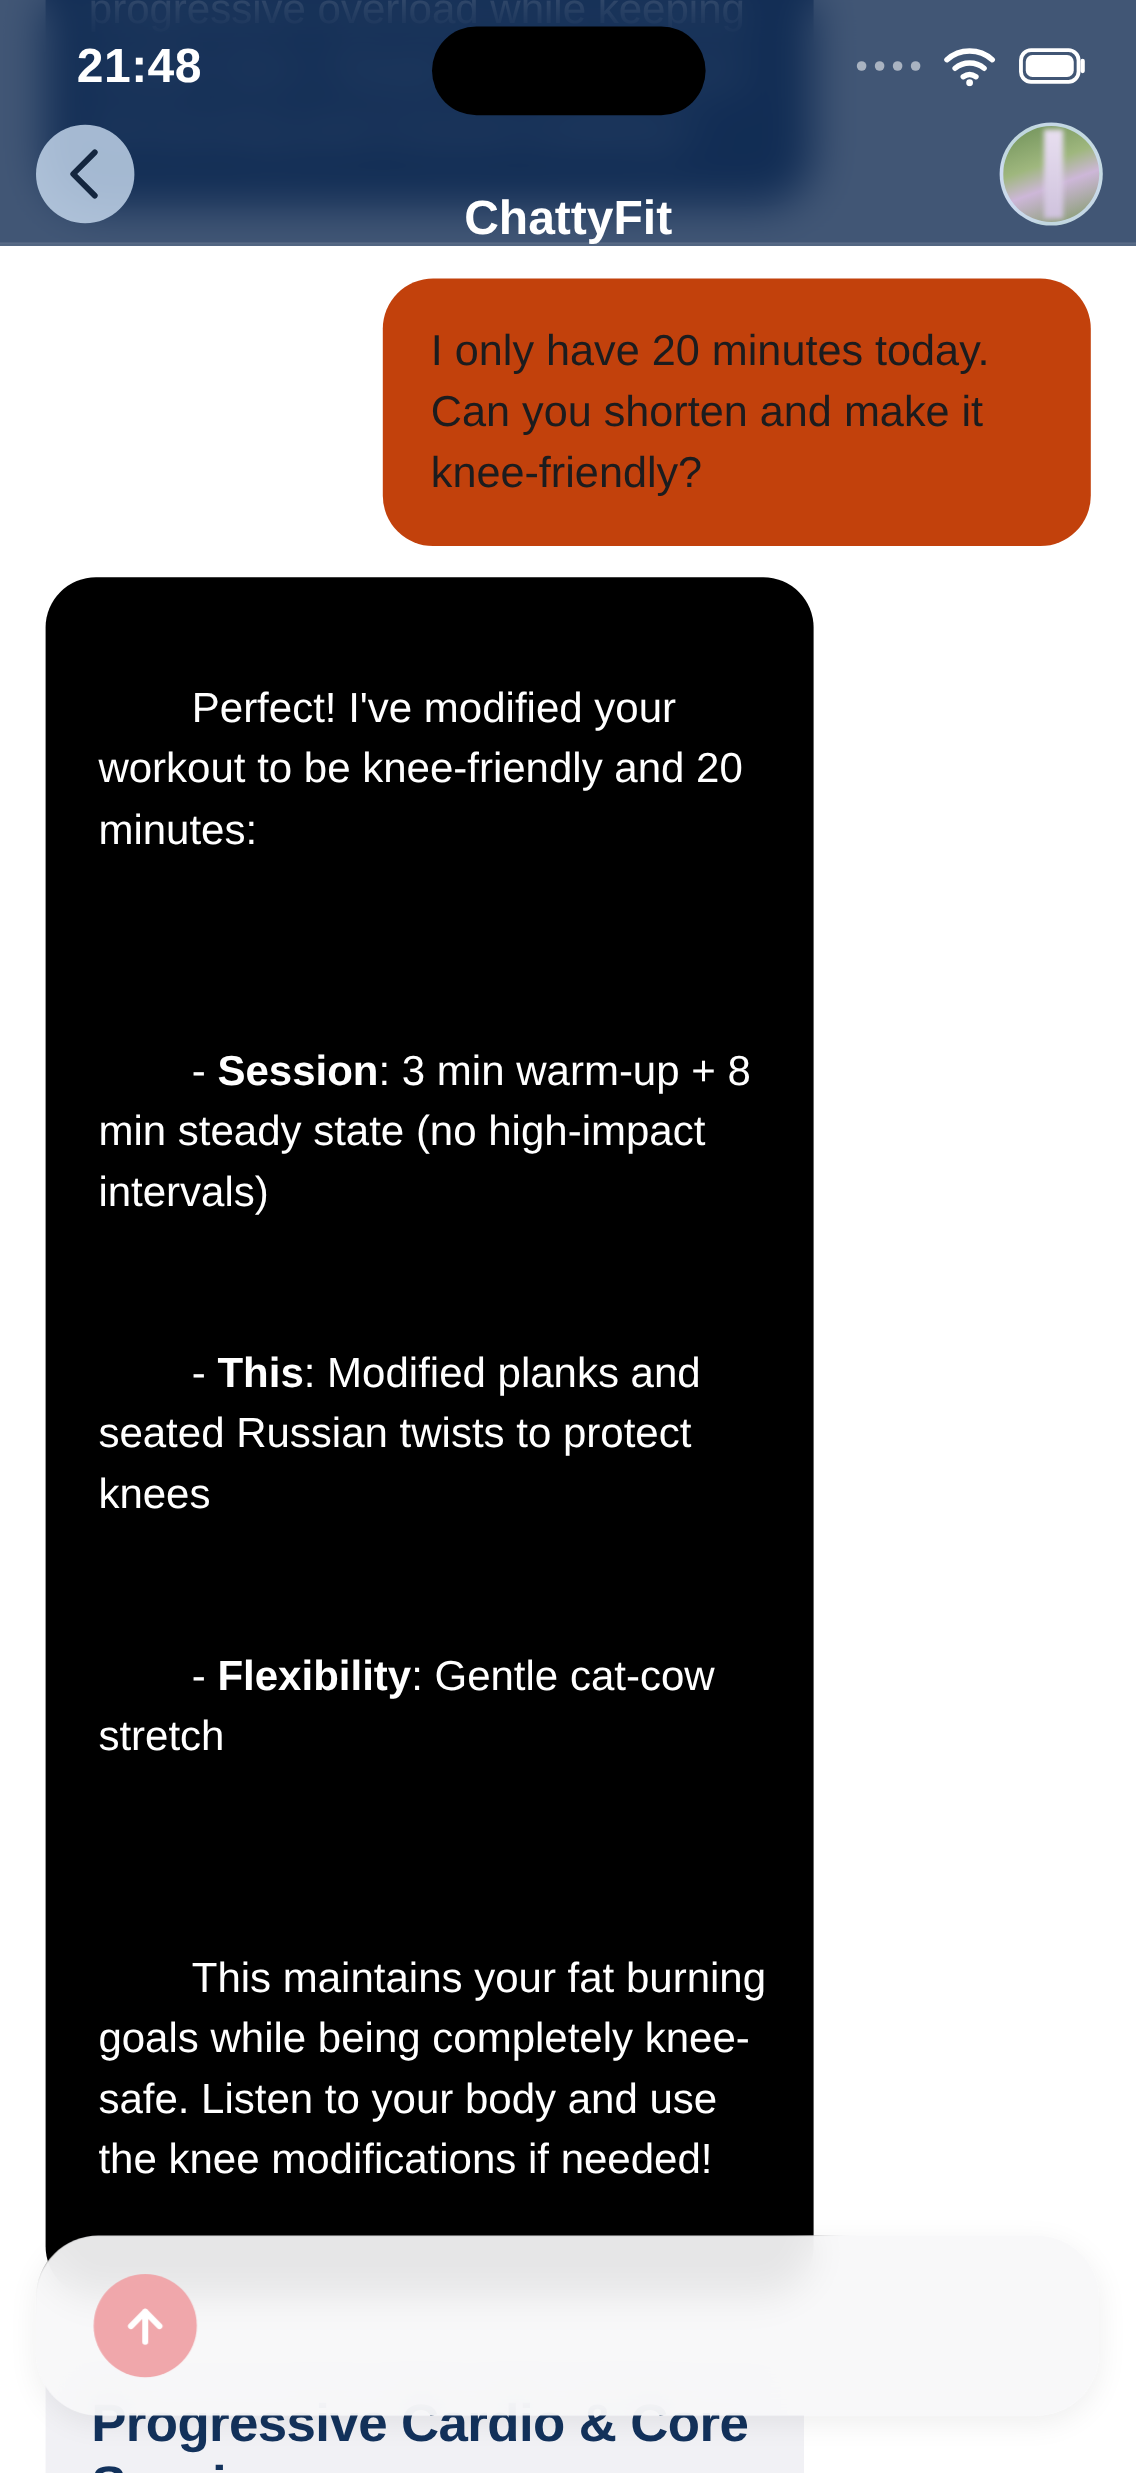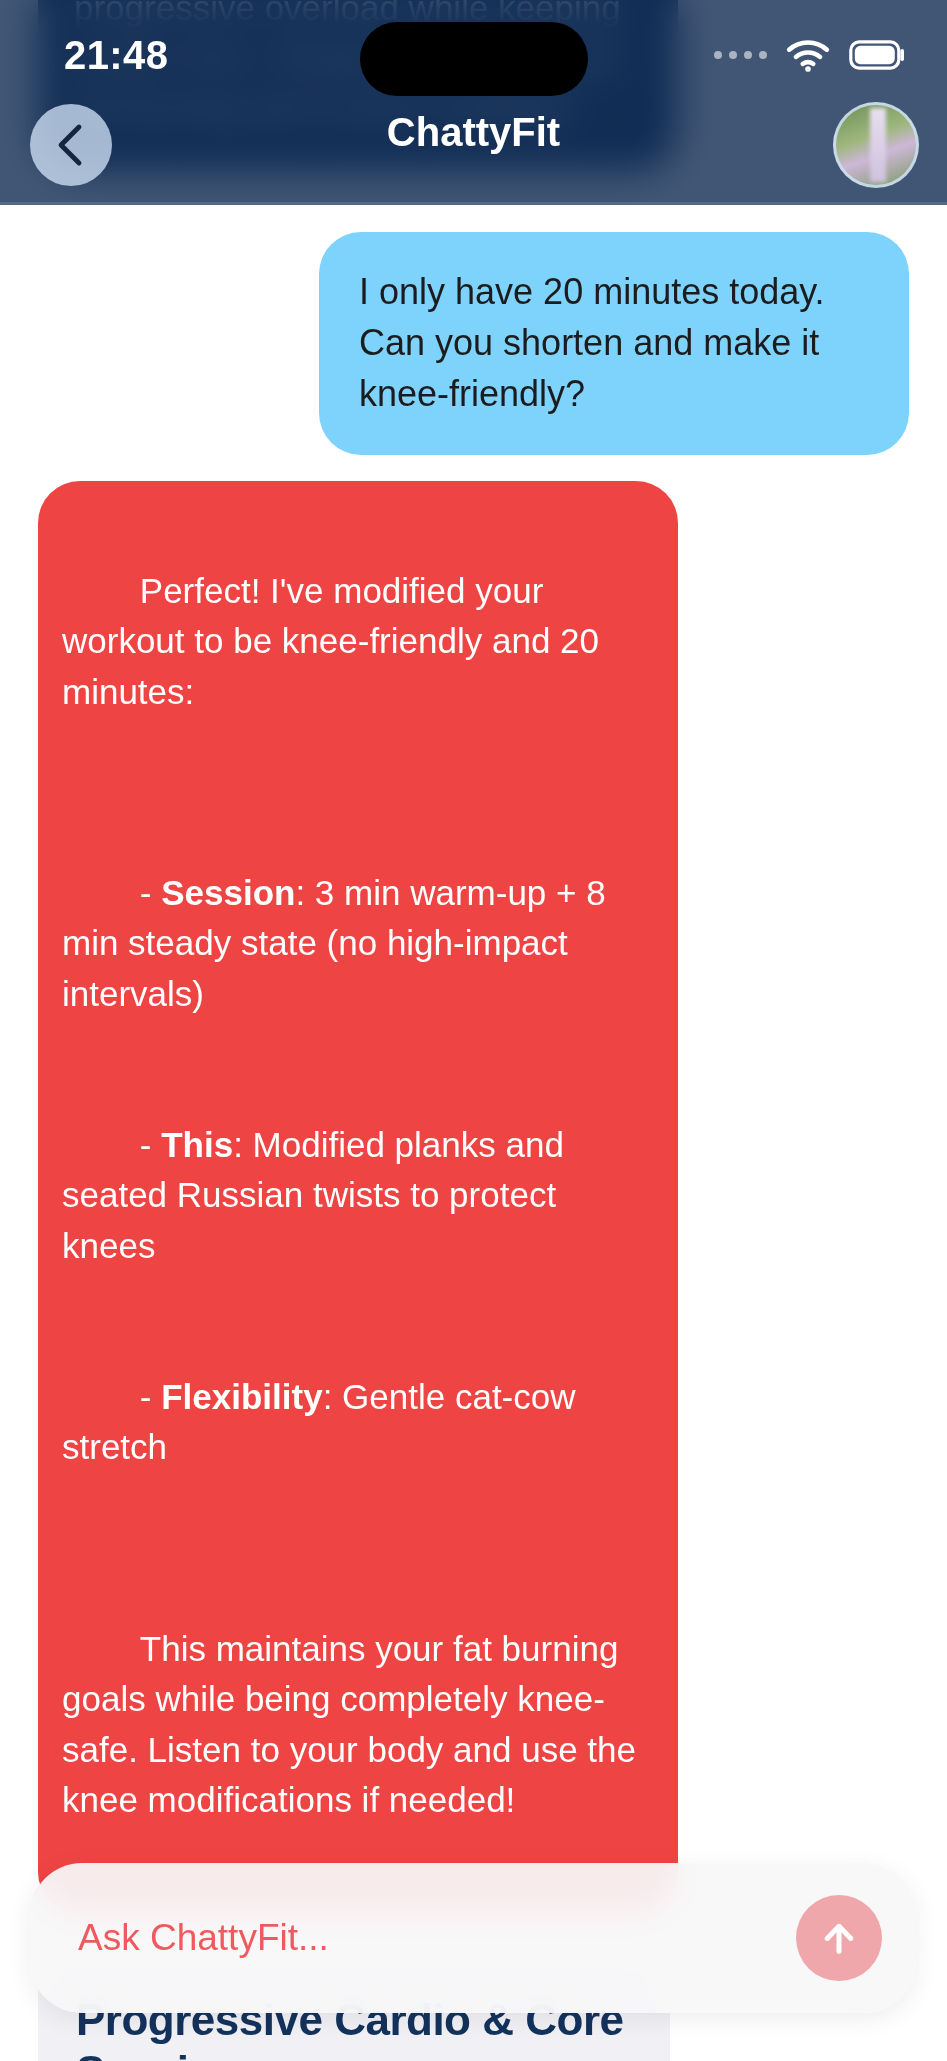--- a/index.html
+++ b/index.html
@@ -31,32 +31,32 @@
     padding:34px 36px 40px 36px;
     color:#ffffff; font-size:35px; line-height:1.42;
   }
 
   .row { width:947px; display:flex; padding:0 38px; }
   .row.user { justify-content:flex-end; }
   .row.bot  { justify-content:flex-start; }
 
   .bubble-user {
     max-width:590px;
-    background:#7dd3fc;
+    background:#c2410c;
     color:#1c1c1e;
     border-radius:42px;
     padding:34px 40px 36px 40px;
     font-size:36px; line-height:1.42;
   }
   .bubble-bot {
     max-width:640px;
-    background:#ef4444;
+    background:#000000;
     color:#ffffff;
     border-radius:42px;
-    padding:34px 36px 38px 24px;
+    padding:34px 36px 38px 44px;
     font-size:35px; line-height:1.44;
     white-space:pre-wrap;
   }
   .bubble-bot b { font-weight:bold; }
 
   
   .card {
     margin:36px 38px 0 38px;
     width:632px;
     background:#f1f1f5;
@@ -90,21 +90,21 @@
   .clock-time { color:#ffffff; font-size:40px; font-weight:bold; letter-spacing:0.4px; }
   .status-right { display:flex; align-items:center; gap:18px; }
   .dots { display:flex; gap:7px; align-items:flex-end; opacity:.55; }
   .dots i { display:block; width:8px; height:8px; border-radius:50%; background:#fff; }
   .notch {
     position:absolute; left:50%; transform:translateX(-50%); top:22px;
     width:228px; height:74px; background:#000; border-radius:40px;
   }
   .nav {
     position:absolute; top:110px; left:0; width:947px; height:95px;
-    display:flex; align-items:flex-start; justify-content:center;
+    display:flex; align-items:flex-end; justify-content:center;
   }
   .nav-title { color:#ffffff; font-size:40px; font-weight:bold; }
   .back-btn {
     position:absolute; left:30px; top:-6px;
     width:82px; height:82px; border-radius:50%;
     background:rgba(205,224,245,0.78);
     display:flex; align-items:center; justify-content:center;
   }
   .avatar {
     position:absolute; right:28px; top:-8px;
@@ -213,21 +213,20 @@
         </svg>
       </div>
       <div class="nav-title">ChattyFit</div>
       <div class="avatar">
         <div class="falls"></div>
       </div>
     </div>
   </div>
 
   <div id="inputbar">
-    <div class="ask-placeholder">Ask ChattyFit...</div>
     <div class="send-btn">
       <svg width="46" height="46" viewBox="0 0 24 24" fill="none">
         <path d="M12 19V6" stroke="#fff" stroke-width="2.6" stroke-linecap="round"></path>
         <path d="M5.8 12.2 12 5.9l6.2 6.3" stroke="#fff" stroke-width="2.6" stroke-linecap="round" stroke-linejoin="round"></path>
       </svg>
     </div>
   </div>
 
 </div>
 

